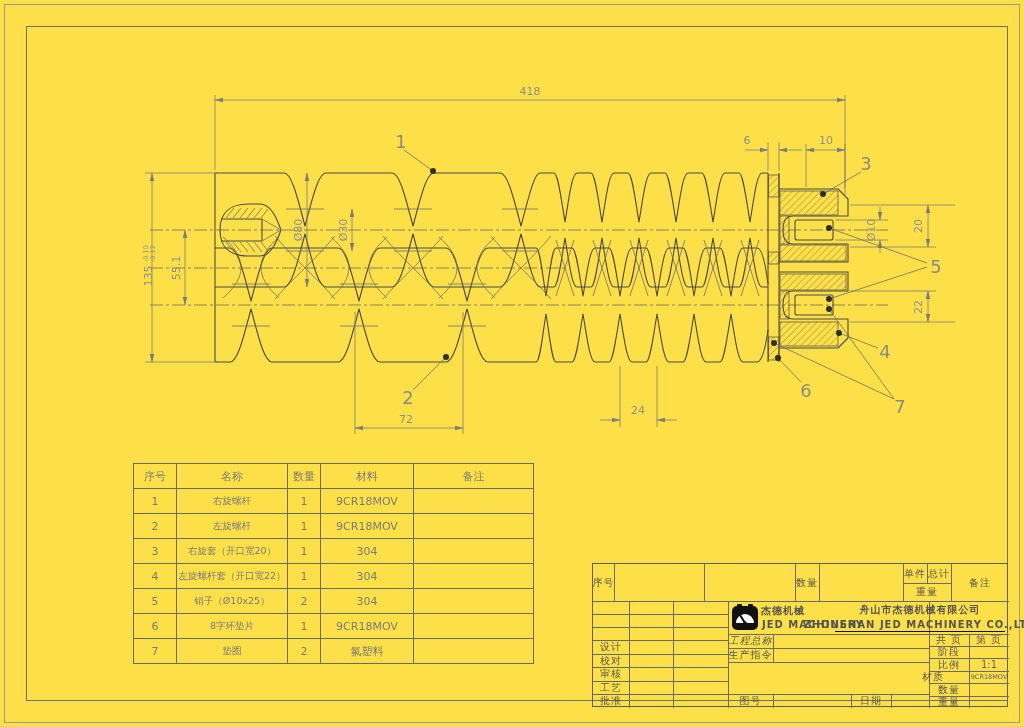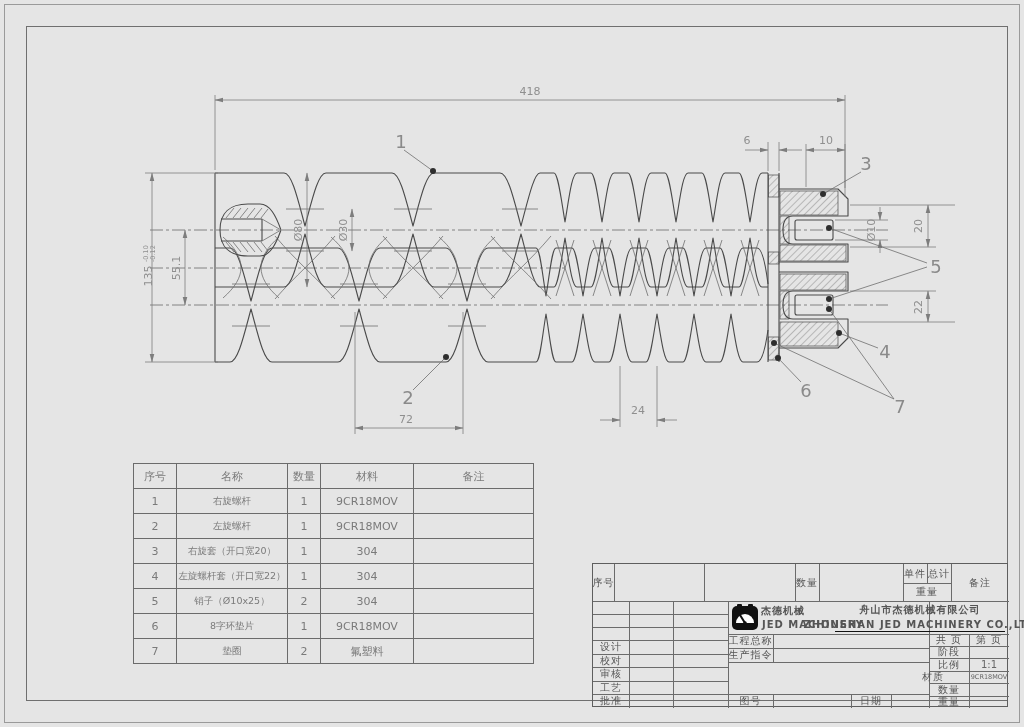--- a/index.html
+++ b/index.html
@@ -1,16 +1,16 @@
 <!DOCTYPE html>
 <html><head>
 <meta charset="utf-8">
 <style>
   html,body{margin:0;padding:0;background:#fff;}
-  .sheet{position:relative;width:1024px;height:727px;background:#e5e5e5;overflow:hidden;
+  .sheet{position:relative;width:1024px;height:727px;background:#fde047;overflow:hidden;
          font-family:"DejaVu Sans","Liberation Sans",sans-serif;}
   .border-outer{position:absolute;left:4px;top:4px;width:1014px;height:717px;border:1px solid #9a9a9a;}
   .border-inner{position:absolute;left:26px;top:26px;width:980px;height:673px;border:1px solid #6f6f6f;}
   svg{position:absolute;left:0;top:0;}
   svg text{font-family:"DejaVu Sans","Liberation Sans",sans-serif;}
   .ol{stroke:#4a4a4a;stroke-width:1.1;fill:none;stroke-linejoin:round;}
   .tl{stroke:#6e6e6e;stroke-width:.8;fill:none;}
   .dim{stroke:#7d7d7d;stroke-width:.8;fill:none;}
   .cl{stroke:#6a6a6a;stroke-width:.8;fill:none;stroke-dasharray:13 3 3 3;}
   .dt{fill:#8f8f8f;font-size:11px;}
@@ -338,21 +338,21 @@
         <path d="M4,19 A9,9 0 0,1 22,19 Z" fill="#fff"></path>
         <path d="M13,19 L8,11" stroke="#111" stroke-width="2"></path>
         <circle cx="13" cy="19" r="1.8" fill="#111"></circle>
       </svg>
     </div>
     <div class="cell brand-cn" style="left:168px;top:39px;width:66px;height:16px;justify-content:flex-start;">杰德机械</div>
     <div class="cell brand-en" style="left:169px;top:55px;width:66px;height:10px;justify-content:flex-start;">JED MACHINERY</div>
     <div class="cell comp-cn" style="left:240px;top:38px;width:174px;height:16px;">舟山市杰德机械有限公司</div>
     <div class="cell comp-en" style="left:242px;top:55px;width:170px;height:11px;">ZHOUSHAN JED MACHINERY CO.,LTD</div>
 
-    <div class="cell" style="left:135px;top:70px;width:45px;height:14px;">工程总称</div>
+    <div class="cell" style="left:135px;top:70px;width:45px;height:14px;font-style:italic;">工程总称</div>
     <div class="cell" style="left:135px;top:84px;width:45px;height:14px;">生产指令</div>
     <div class="cell" style="left:135px;top:130px;width:45px;height:14px;">图号</div>
     <div class="cell" style="left:258px;top:130px;width:40px;height:14px;">日期</div>
 
     <div class="cell" style="left:336px;top:70px;width:40px;height:12px;">共  页</div>
     <div class="cell" style="left:376px;top:70px;width:40px;height:12px;">第  页</div>
     <div class="cell" style="left:336px;top:82px;width:40px;height:12px;">阶段</div>
     <div class="cell" style="left:336px;top:94px;width:40px;height:13px;">比例</div>
     <div class="cell val" style="left:376px;top:94px;width:40px;height:13px;">1:1</div>
     <div class="cell" style="left:320px;top:107px;width:40px;height:12px;">材质</div>

